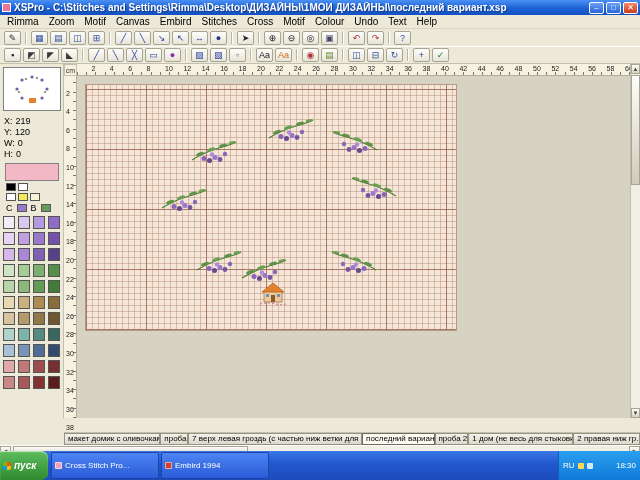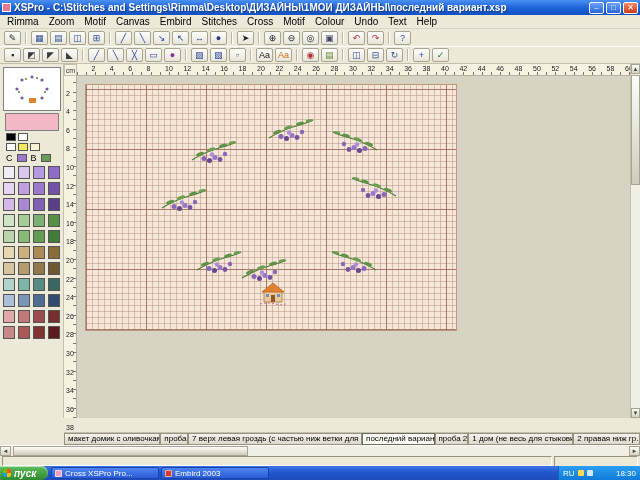--- a/index.html
+++ b/index.html
@@ -61,21 +61,21 @@
 
   
   .tabs{position:absolute;left:64px;right:0;top:432px;height:13px;background:#ece9d8;display:flex;align-items:stretch;font-size:8px;border-top:1px solid #c4c0b0;overflow:hidden}
   .tab{border:1px solid #96927f;background:linear-gradient(#f4f2ea,#dcd8ca);padding:0 3px;line-height:10px;white-space:nowrap;overflow:hidden;flex:0 1 auto;min-width:0}
   .tab.active{background:#fdfcf4;border-color:#6f6b5a}
   .statusbar{position:absolute;left:0;right:0;top:456px;height:10px;background:#ece9d8;display:flex;gap:2px;padding:0 2px;align-items:stretch;font-size:8px}
   .stpanel{border:1px solid;border-color:#96927f #fff #fff #96927f;flex:1}
   .stpanel.right{flex:0 0 84px;padding:12px 3px;line-height:8px}
 
   
-  .taskbar{position:absolute;left:0;right:0;bottom:0;height:14px;background:linear-gradient(180deg,#3a77e8,#2257ce 45%,#1c4bbc)}
+  .taskbar{position:absolute;left:0;right:0;bottom:0;height:29px;background:linear-gradient(180deg,#3a77e8,#2257ce 45%,#1c4bbc)}
   .startbtn{position:absolute;left:0;top:0;bottom:0;width:48px;background:linear-gradient(180deg,#5dbd5d,#2e8a2e);border-radius:0 7px 7px 0;color:#fff;font-style:italic;font-weight:bold;font-size:10px;display:flex;align-items:center;gap:3px;padding-left:3px;box-shadow:inset 0 1px 1px #bfe8bf}
   .winlogo{width:8px;height:8px;border-radius:2px;background:conic-gradient(#f65314 0 25%,#ffbb00 0 50%,#00a1f1 0 75%,#7cbb00 0);flex:0 0 auto}
   .tasks{position:absolute;left:51px;right:84px;top:1px;bottom:1px;display:flex;gap:2px;overflow:hidden}
   .task{flex:0 0 108px;background:linear-gradient(#4d84f2,#2a5cd8);border:1px solid #1c44a8;border-radius:2px;color:#fff;font-size:8px;display:flex;align-items:center;gap:3px;padding:0 3px;overflow:hidden}
   .task-ic{width:7px;height:7px;flex:0 0 auto;border:1px solid rgba(255,255,255,.55);border-radius:1px}
   .task-label{white-space:nowrap;overflow:hidden}
   .tray{position:absolute;right:0;top:0;bottom:0;width:82px;background:linear-gradient(180deg,#2a9ff0,#0f7ad8);border-left:1px solid #1560b8;color:#fff;font-size:8px;display:flex;align-items:center;gap:3px;padding:0 4px}
   .tray-ic{width:6px;height:6px;border-radius:1px;flex:0 0 auto}
   .clock{margin-left:auto}
 </style>
@@ -178,20 +178,26 @@
             <circle cx="38" cy="30" r="1.6"></circle>
         </g>
         <g fill="#5f9348">
           <circle cx="22" cy="11" r="1.1"></circle>
             <circle cx="33" cy="10" r="1.1"></circle>
             <circle cx="15" cy="24" r="1.1"></circle>
             <circle cx="41" cy="24" r="1.1"></circle>
         </g>
         <rect x="25" y="30" width="7" height="5" fill="#e2812f"></rect>
       </svg>
+    </div>
+    <div class="coords">
+      <div><span>X:</span><b>219</b></div>
+      <div><span>Y:</span><b>120</b></div>
+      <div><span>W:</span><b>0</b></div>
+      <div><span>H:</span><b>0</b></div>
     </div>
     <div class="selcolor" style="background: rgb(242, 184, 198);"></div>
     <div class="minirow">
         <span class="msw" style="background: rgb(0, 0, 0);"></span>
         <span class="msw" style="background: rgb(255, 255, 255);"></span>
       </div>
     <div class="minirow">
         <span class="msw" style="background: rgb(255, 255, 255);"></span>
         <span class="msw" style="background: rgb(242, 234, 92);"></span>
         <span class="msw" style="background: rgb(248, 243, 212);"></span>
@@ -452,25 +458,25 @@
 </div>
 
 <div class="taskbar">
   <div class="startbtn">
     <span class="winlogo"></span>
     <span>пуск</span>
   </div>
   <div class="tasks">
       <span class="task">
         <span class="task-ic" style="background: rgb(240, 160, 184);"></span>
-        <span class="task-label">Cross XSPro Pro...</span>
+        <span class="task-label">Cross Stitch Pro...</span>
       </span>
       <span class="task">
         <span class="task-ic" style="background: rgb(208, 64, 48);"></span>
-        <span class="task-label">Embird 2003</span>
+        <span class="task-label">Embird 1994</span>
       </span>
     </div>
   <div class="tray">
     <span>RU</span>
     <span class="tray-ic" style="background:#ffd850"></span>
     <span class="tray-ic" style="background:#d0e8ff"></span>
     <span class="clock">18:30</span>
   </div>
 </div>
 

